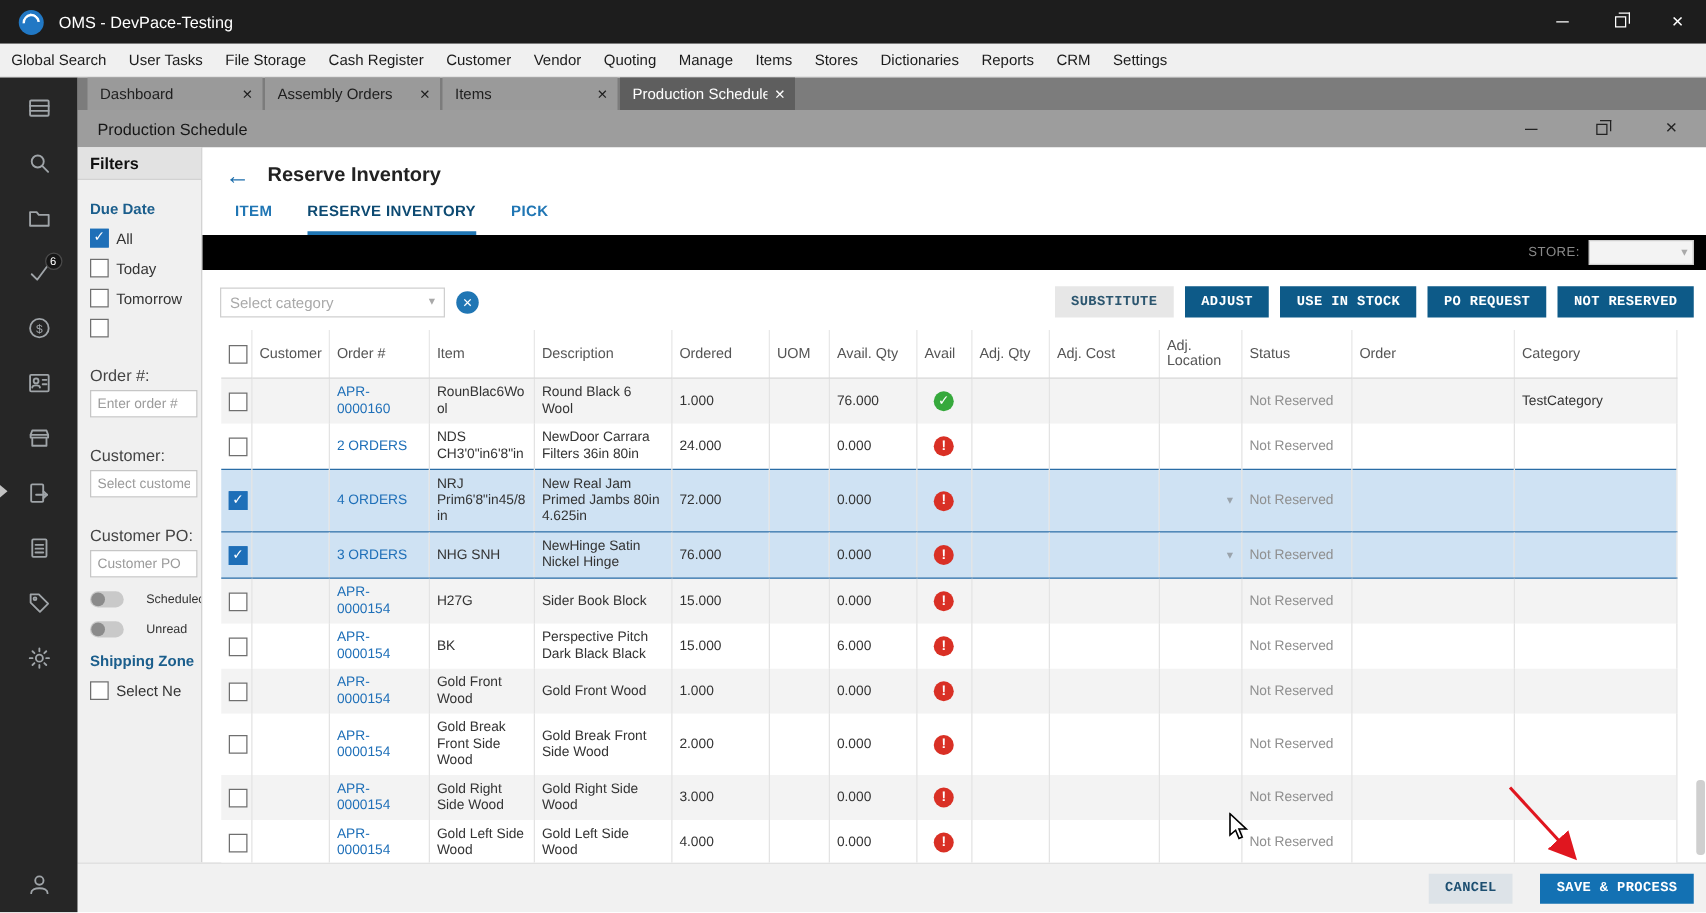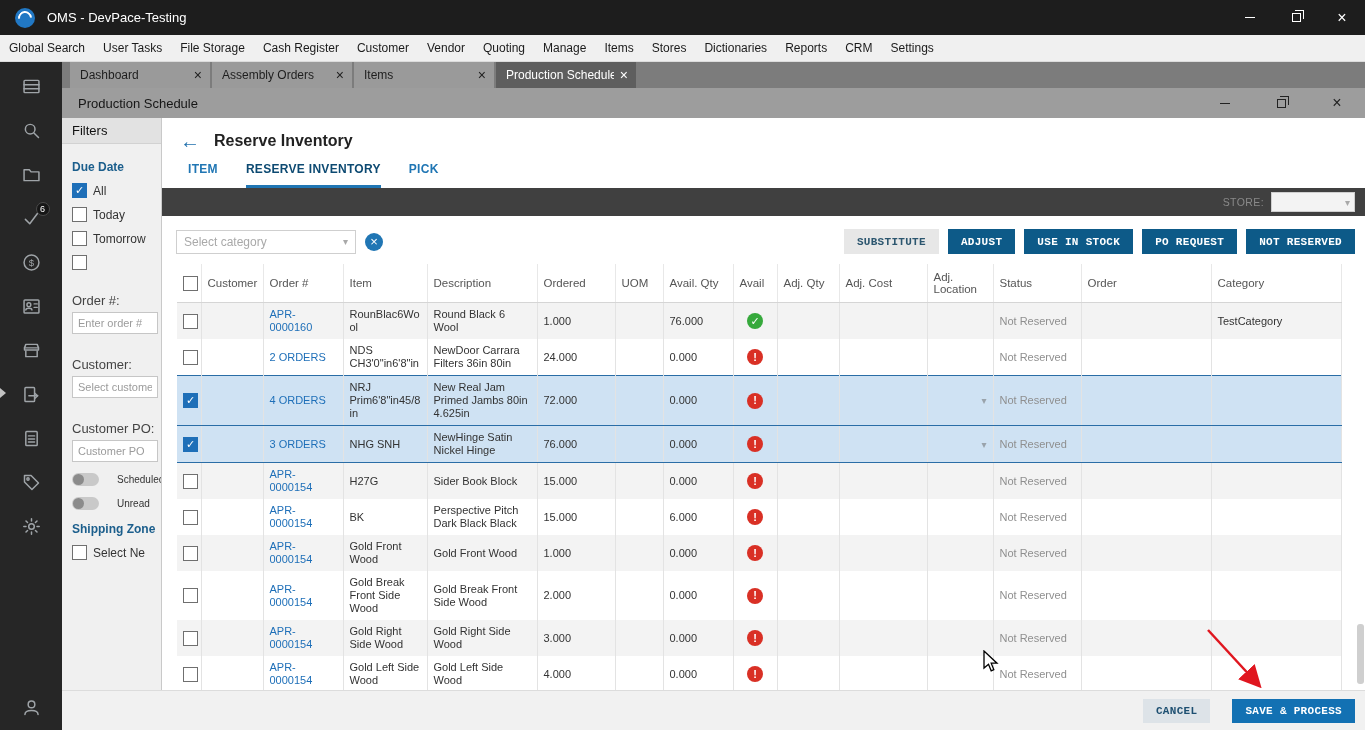--- a/index.html
+++ b/index.html
@@ -49,21 +49,21 @@
   .wtab-close{font-size:14px;line-height:1;padding-left:6px}
 
   
   .inner-window{flex:1;display:flex;flex-direction:column;background:#fff;min-height:0}
   .inner-titlebar{height:30px;background:#9d9d9d;display:flex;align-items:center;padding-left:16px;
     font-size:13px;color:#161616;flex:none}
   .inner-main{flex:1;display:flex;min-height:0}
 
   
   .filters{width:100px;background:#f0f0f0;border-right:1px solid #c9c9c9;overflow:hidden;flex:none}
-  .filters-header{height:26px;background:#e2e2e2;border-bottom:1px solid #d2d2d2;font-size:13px;font-weight:normal;
+  .filters-header{height:26px;background:#e2e2e2;border-bottom:1px solid #d2d2d2;font-size:13px;font-weight:bold;
     color:#111;padding:5px 0 0 10px}
   .filters-body{padding:4px 0 0 10px;white-space:nowrap;overflow:hidden}
   .fsec-title{color:#1b5e8c;font-weight:bold;font-size:12px;margin:12px 0 4px}
   .filter-check{display:flex;align-items:center;gap:6px;margin:9px 0;font-size:12px;color:#333}
   .checkbox{width:15px;height:15px;border:1px solid #6f6f6f;background:#fff;flex:none;display:flex;
     align-items:center;justify-content:center;font-size:11px;line-height:1}
   .checkbox.checked{background:#1e6fb8;border-color:#1e6fb8;color:#fff}
   .flabel{font-size:13px;color:#444;margin:23px 0 4px}
   .finput{width:86px;height:22px;border:1px solid #c6c6c6;background:#fff;font-size:11px;padding:0 5px;color:#333;
     font-family:inherit}
@@ -73,21 +73,21 @@
   .toggle::before{content:"";position:absolute;left:1px;top:1px;width:11px;height:11px;border-radius:50%;background:#8b8b8b}
 
   
   .content{flex:1;display:flex;flex-direction:column;min-width:0;background:#fff}
   .content-header{display:flex;align-items:center;gap:14px;padding:13px 0 9px 18px}
   .back-arrow{color:#2170ad;font-size:20px;font-weight:bold;line-height:1}
   .page-title{font-size:16px;font-weight:bold;color:#222}
   .subtabs{display:flex;gap:28px;padding:2px 0 0 26px}
   .subtab{font-size:12px;font-weight:bold;color:#2076b4;padding-bottom:9px;letter-spacing:.3px}
   .subtab.active{color:#0d4a72;border-bottom:3px solid #2076b4}
-  .store-band{height:28px;background:#404040;display:flex;align-items:center;justify-content:flex-end;
+  .store-band{height:28px;background:#000000;display:flex;align-items:center;justify-content:flex-end;
     padding-right:10px;gap:7px;flex:none}
   .store-label{font-size:10.5px;color:#8a8a8a;letter-spacing:.4px}
   .store-select{width:84px;height:20px;background:#f3f3f3;border:1px solid #cfcfcf;display:flex;align-items:center;
     justify-content:flex-end;padding-right:4px;color:#b0b0b0;font-size:10px}
   .toolbar{display:flex;align-items:center;padding:13px 10px 10px 14px;gap:9px;flex:none}
   .category-select{width:180px;height:24px;border:1px solid #cfcfcf;background:#fff;display:flex;align-items:center;
     justify-content:space-between;padding:0 7px;font-size:12px;color:#a9a9a9}
   .chev{color:#a9a9a9;font-size:10px}
   .clear-btn{width:18px;height:18px;border-radius:50%;background:#2076b4;color:#fff;display:flex;align-items:center;
     justify-content:center;font-size:13px;line-height:1}

